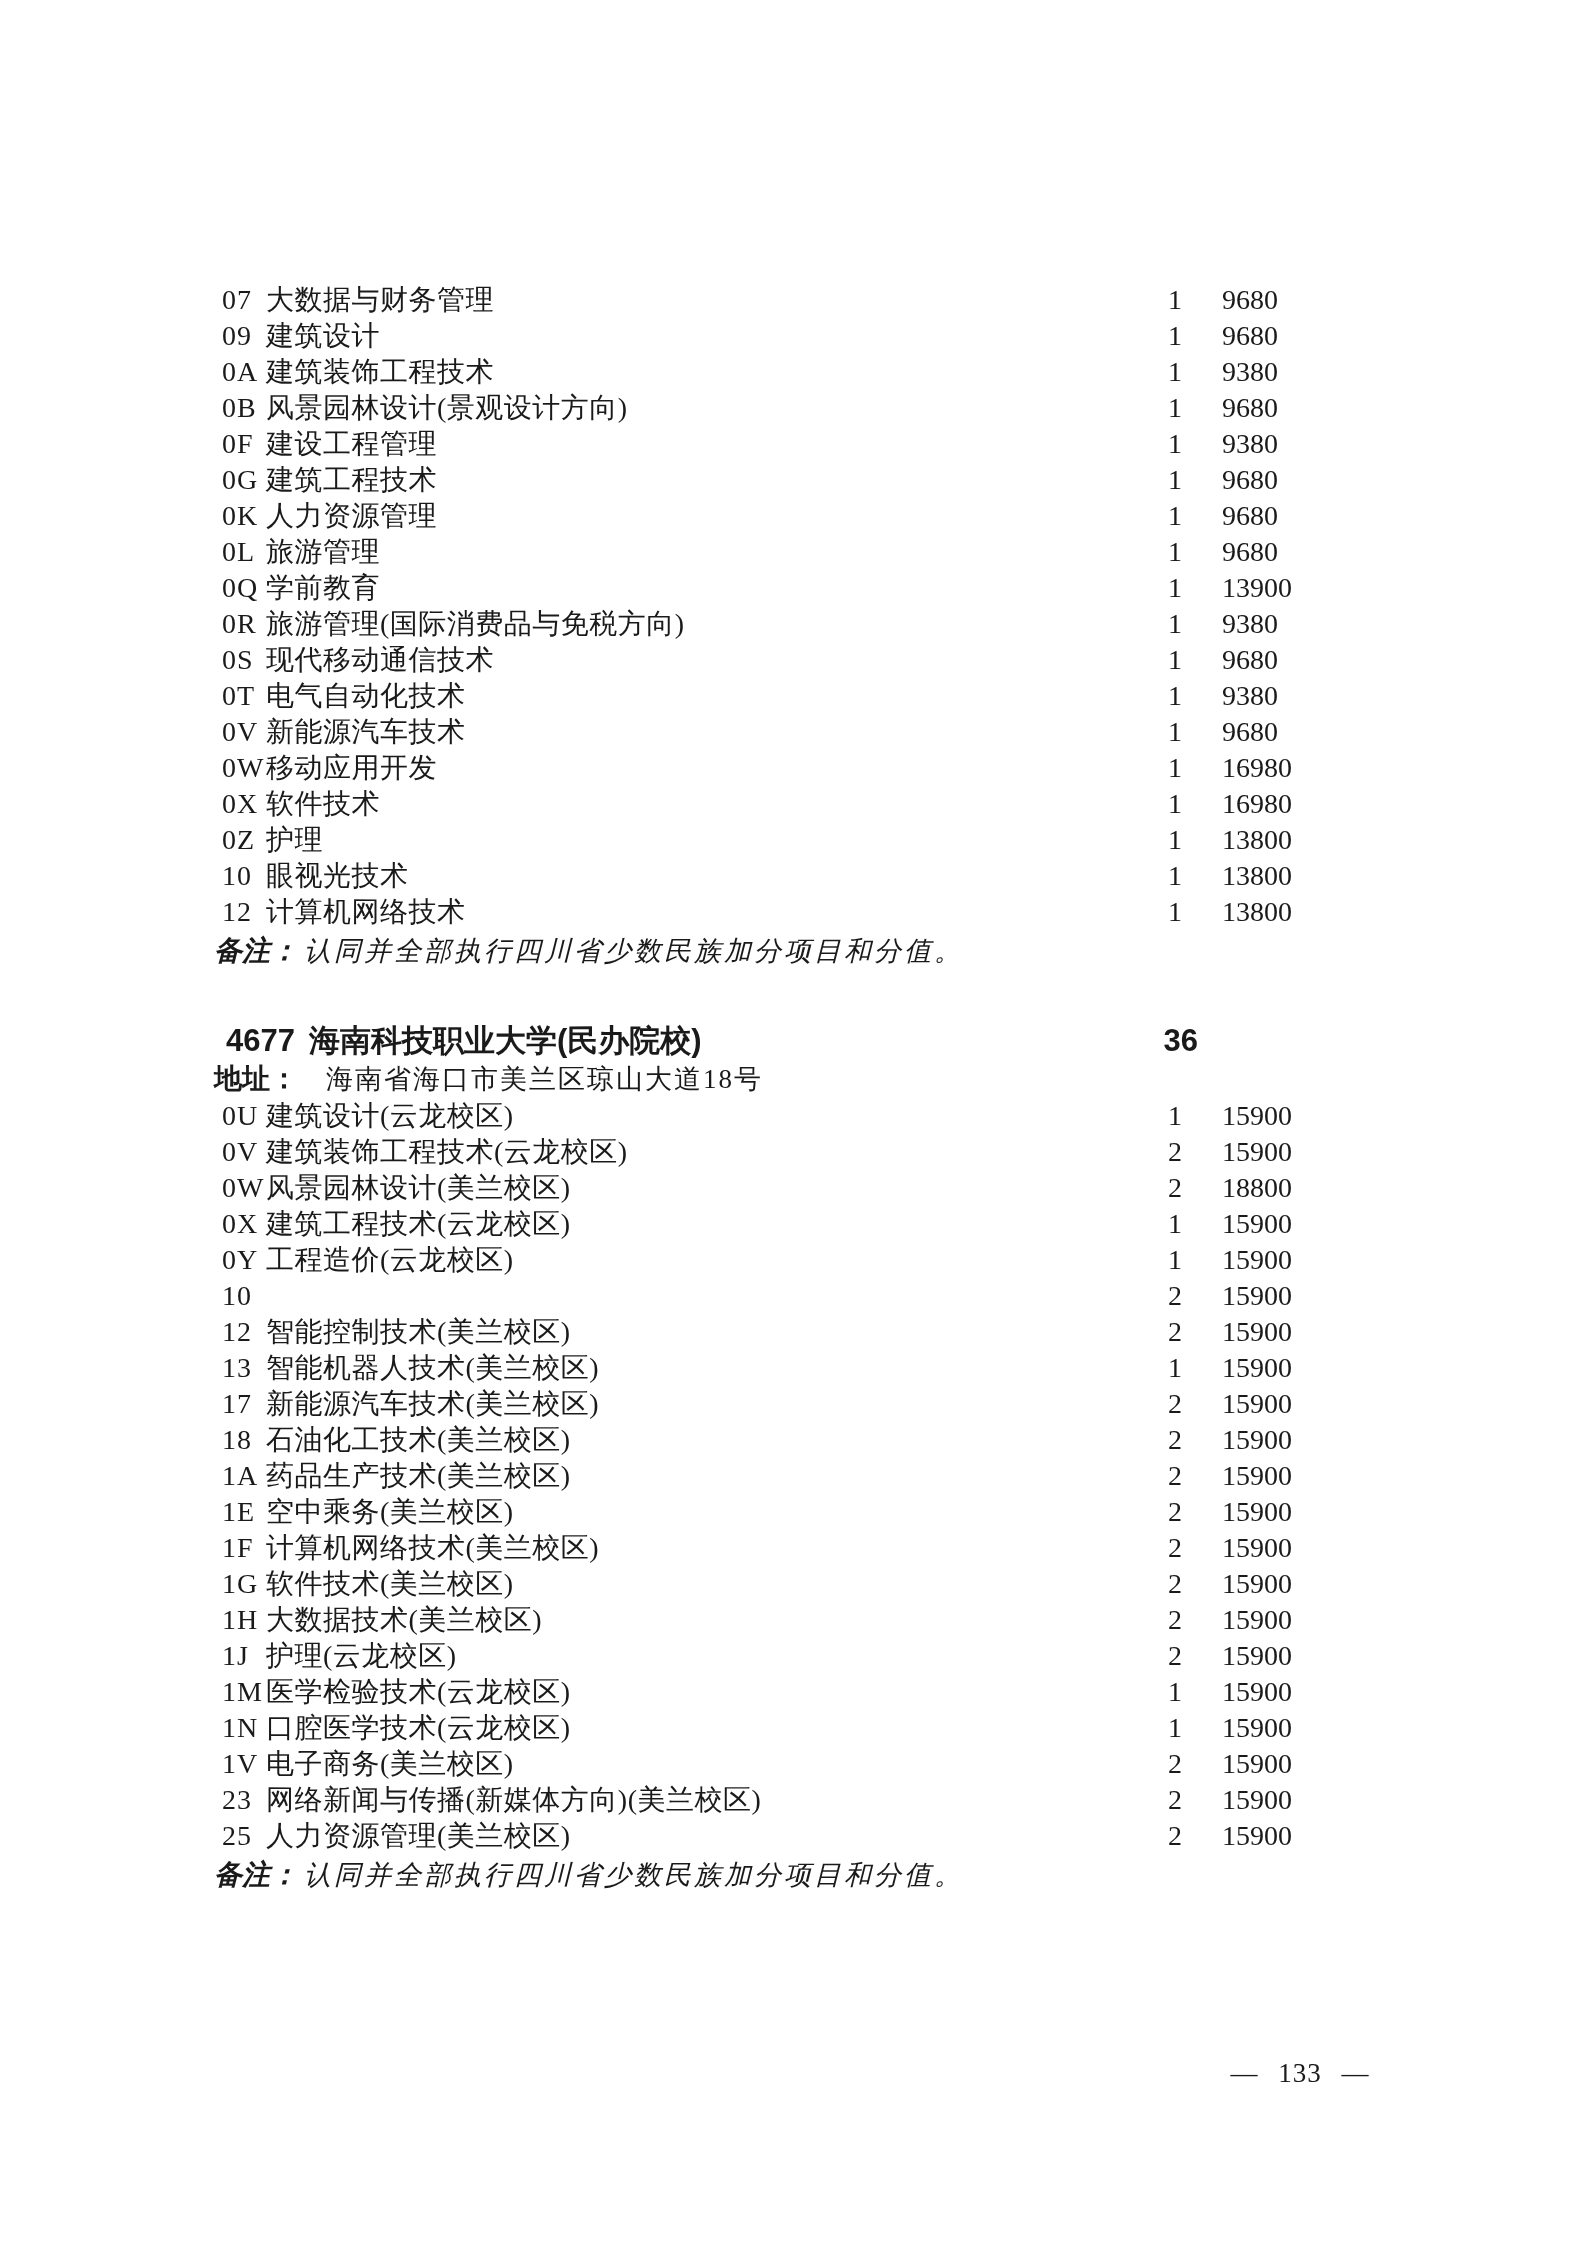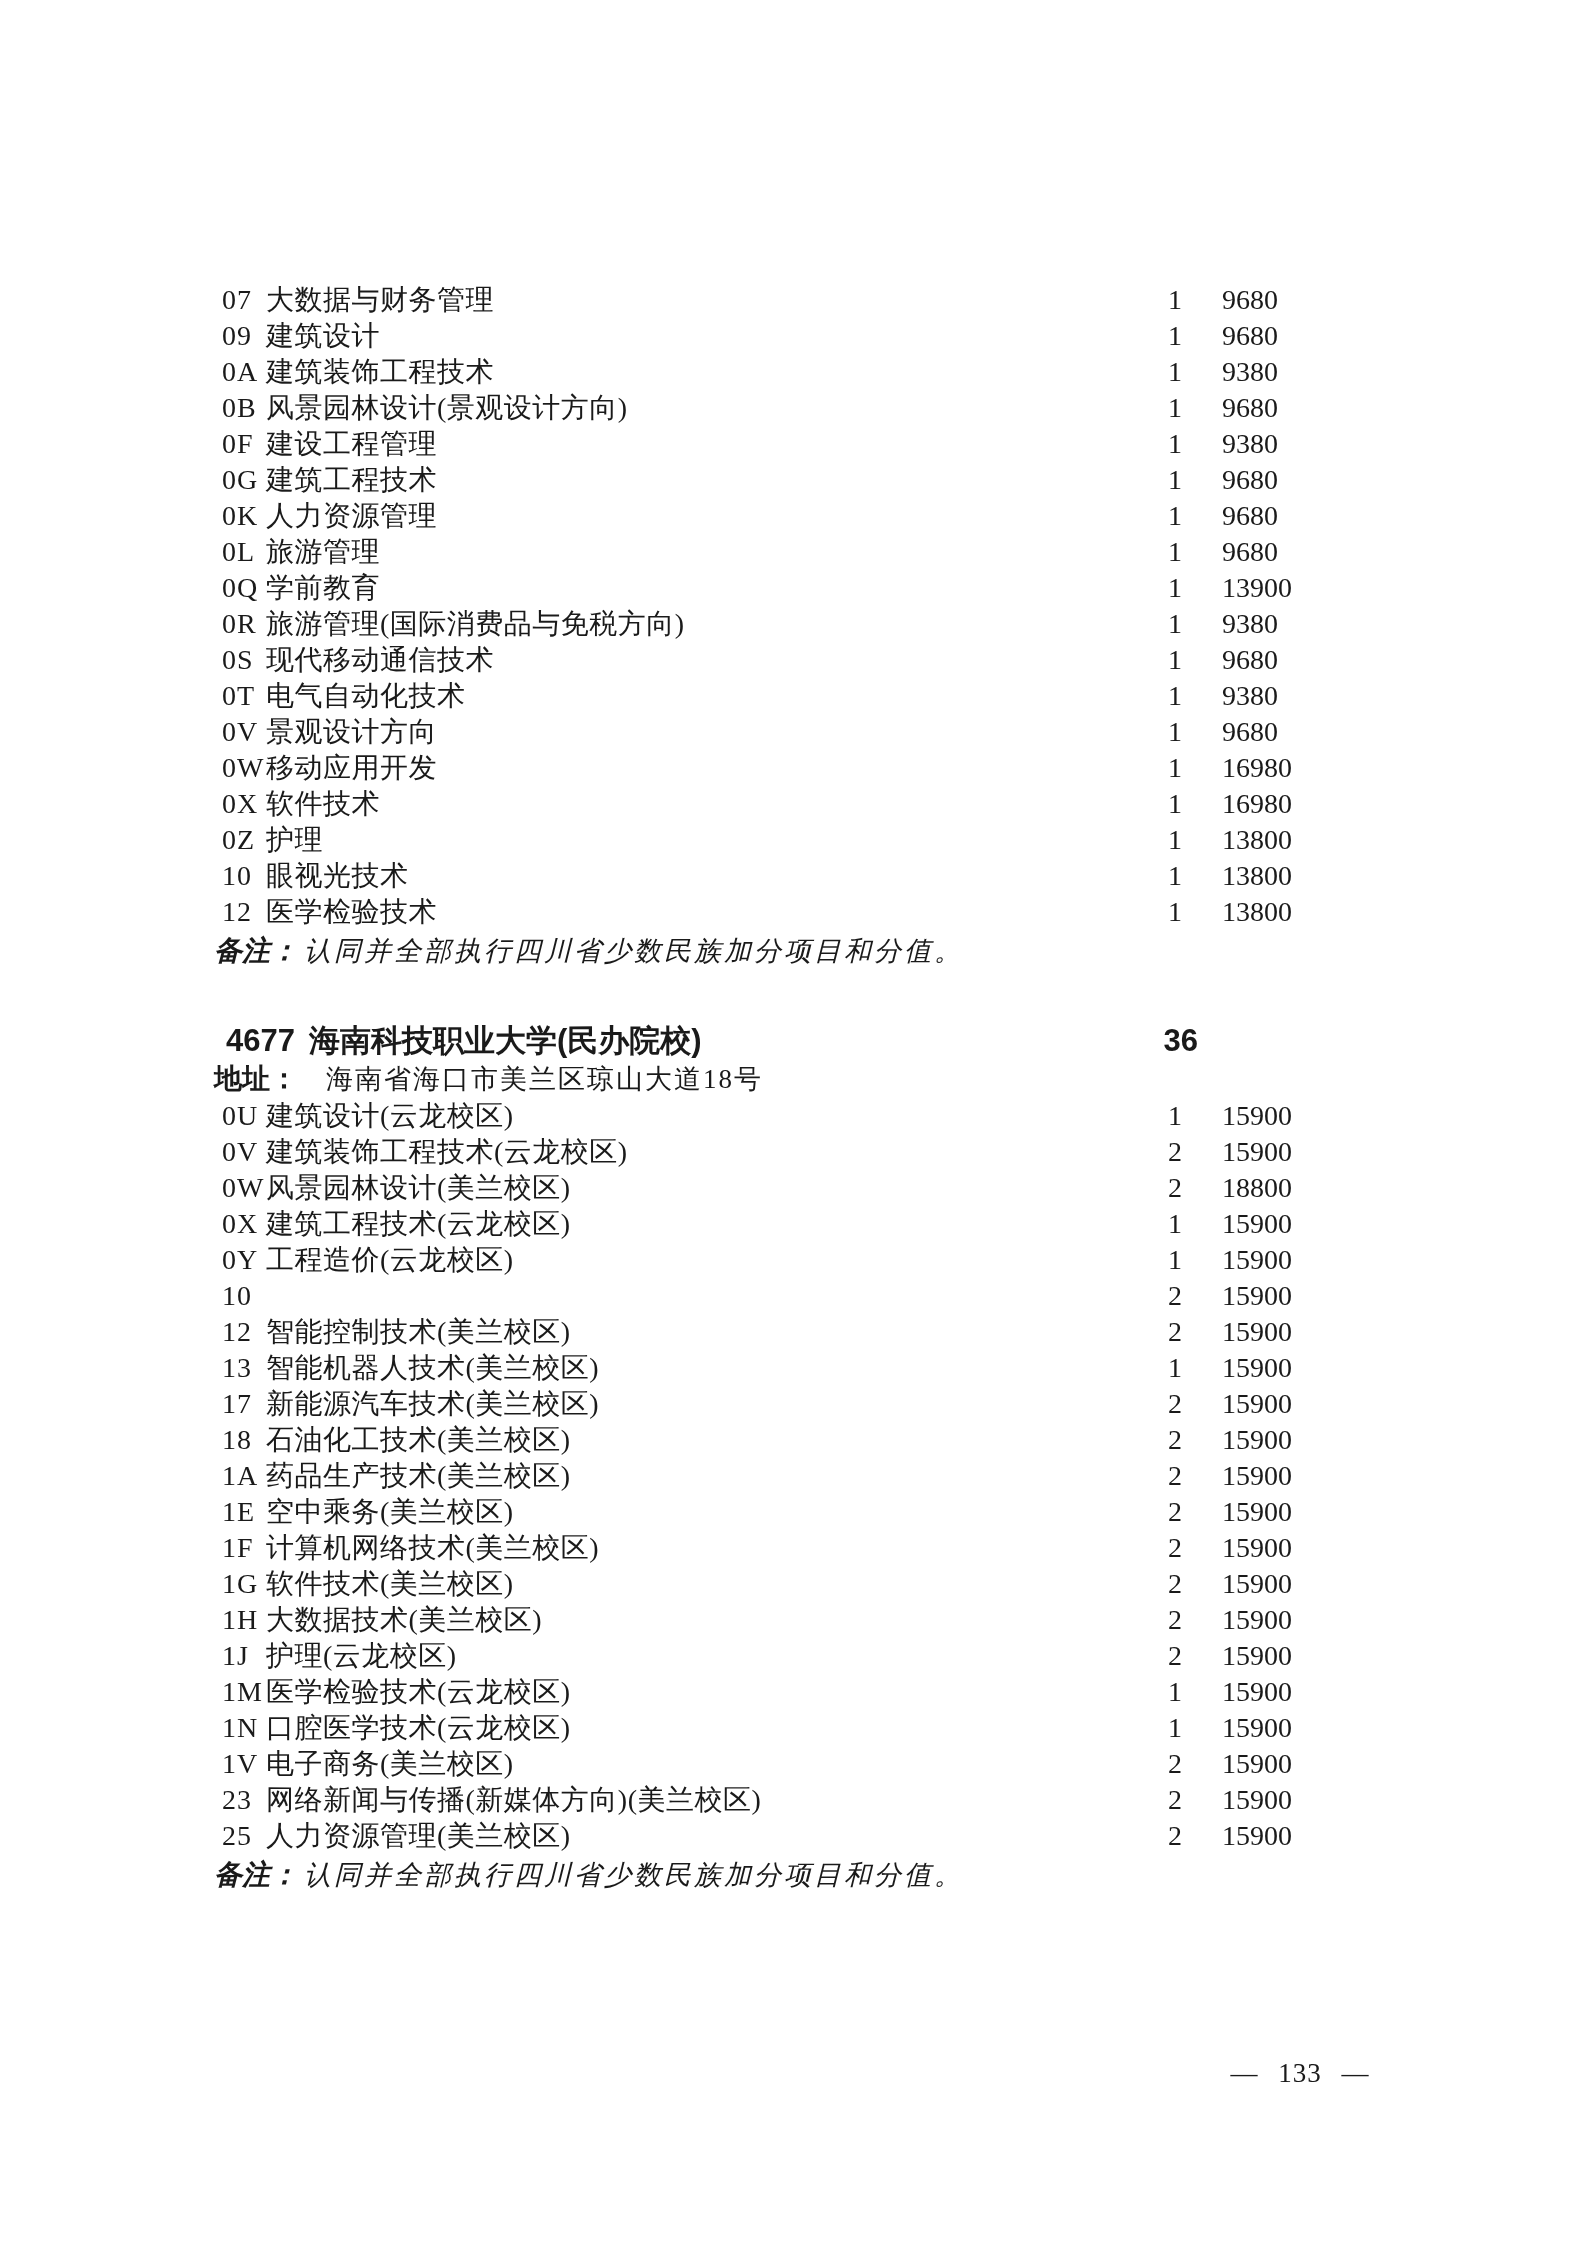--- a/index.html
+++ b/index.html
@@ -113,21 +113,21 @@
     <span class="fee">9680</span>
   </div>
       <div class="row">
     <span class="code">0T</span>
     <span class="name">电气自动化技术</span>
     <span class="count">1</span>
     <span class="fee">9380</span>
   </div>
       <div class="row">
     <span class="code">0V</span>
-    <span class="name">景观设计方向</span>
+    <span class="name">新能源汽车技术</span>
     <span class="count">1</span>
     <span class="fee">9680</span>
   </div>
       <div class="row">
     <span class="code">0W</span>
     <span class="name">移动应用开发</span>
     <span class="count">1</span>
     <span class="fee">16980</span>
   </div>
       <div class="row">
@@ -143,21 +143,21 @@
     <span class="fee">13800</span>
   </div>
       <div class="row">
     <span class="code">10</span>
     <span class="name">眼视光技术</span>
     <span class="count">1</span>
     <span class="fee">13800</span>
   </div>
       <div class="row">
     <span class="code">12</span>
-    <span class="name">医学检验技术</span>
+    <span class="name">计算机网络技术</span>
     <span class="count">1</span>
     <span class="fee">13800</span>
   </div>
     </div>
 
   <div class="remark-line" id="remark1">
     <span class="bold-label">备注：</span><span class="remark-text">认同并全部执行四川省少数民族加分项目和分值。</span>
   </div>
 
   <div class="section-header">

